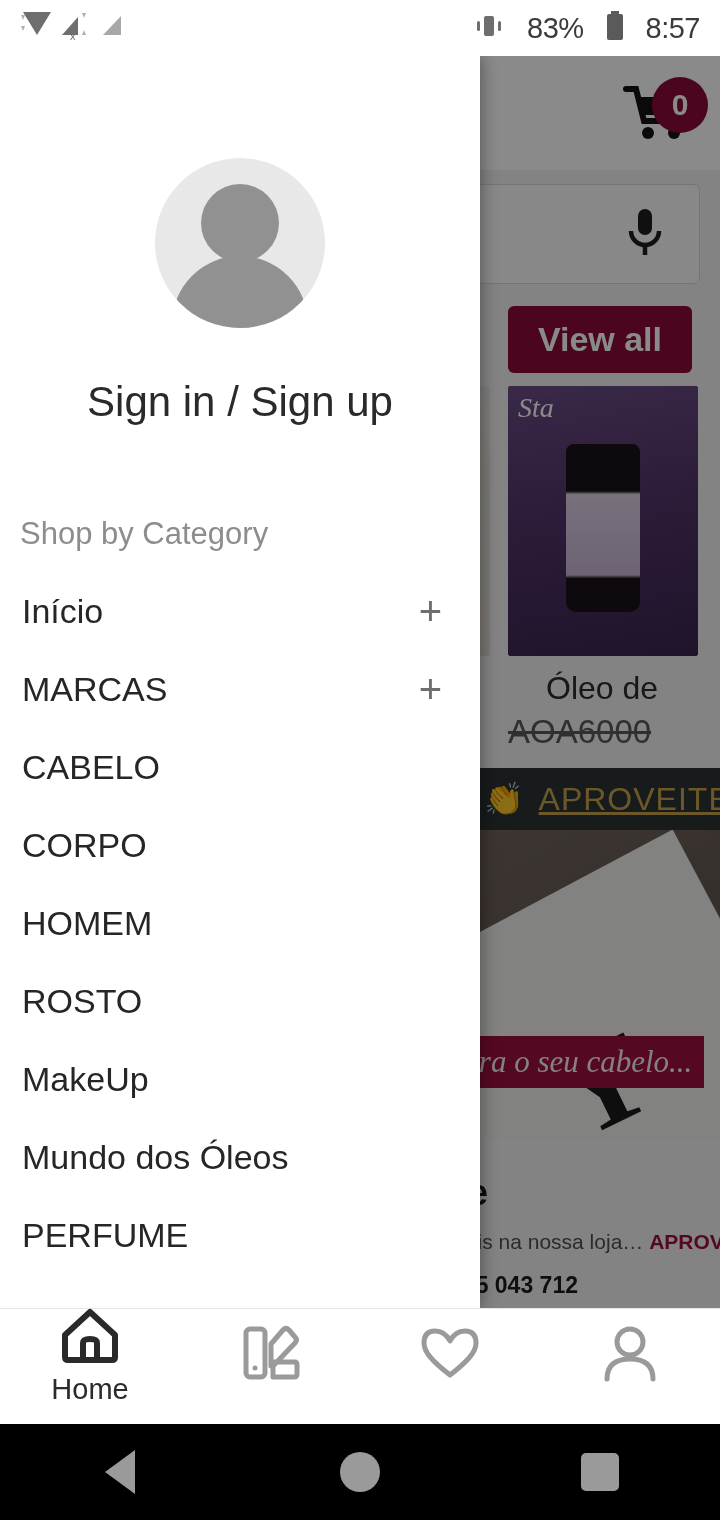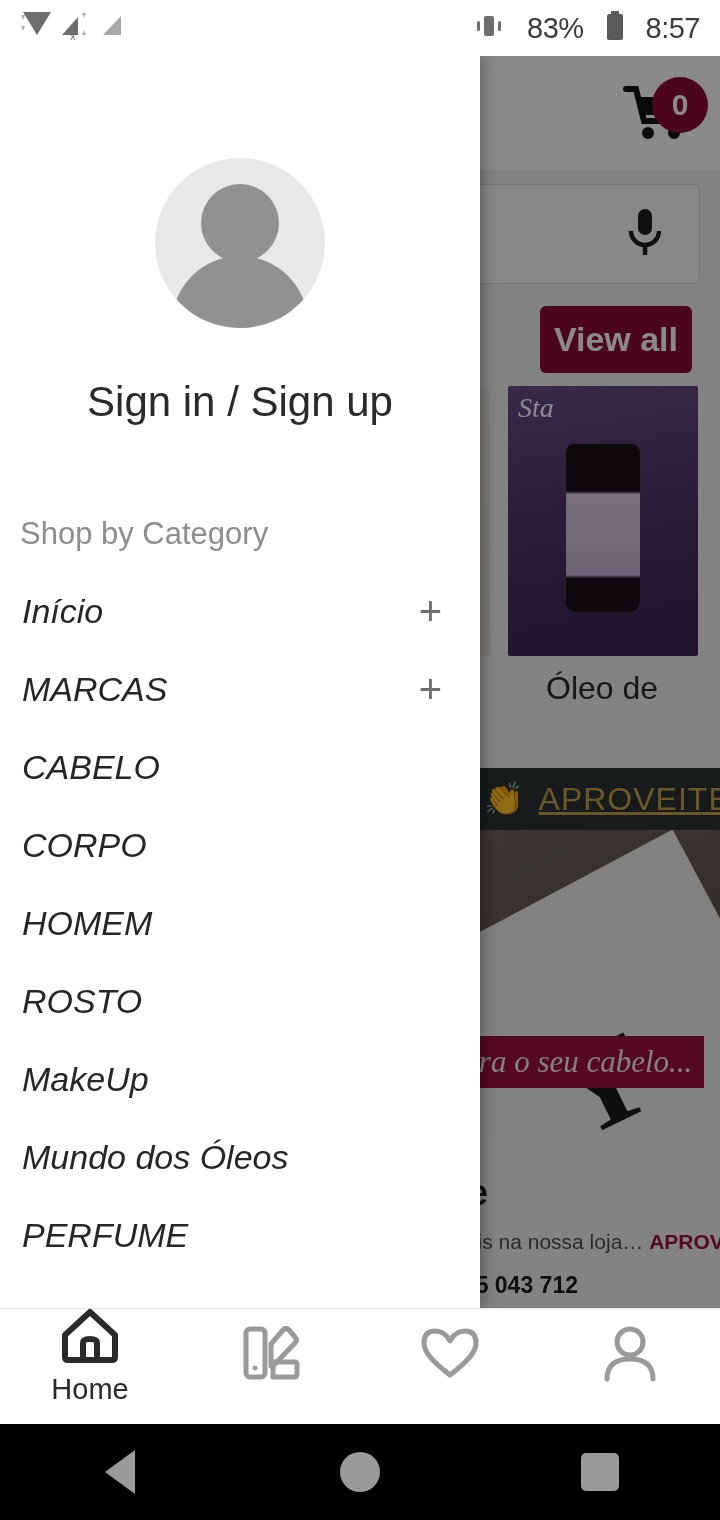--- a/index.html
+++ b/index.html
@@ -79,21 +79,21 @@
   #bg-search-text { font-size: 34px; color: #5e5e5e; white-space: nowrap; }
 
   #viewall-row {
     position: absolute; top: 240px; left: 0; width: 720px; height: 86px;
     display: flex; align-items: center; justify-content: flex-end;
     padding-right: 28px;
   }
   #viewall-btn {
     background: #8C0B3A; color: #ffffff;
     font-size: 34px; font-weight: bold;
-    padding: 14px 14px; border-radius: 6px;
+    padding: 14px 30px; border-radius: 6px;
     border: none;
   }
 
   
   #product-strip {
     position: absolute; top: 330px; left: 0; width: 720px; height: 390px;
     display: flex; gap: 18px; padding-left: 300px;
   }
   .product-card { width: 190px; }
   .product-img {
@@ -242,21 +242,21 @@
     font-size: 31px; color: #8d8d8d;
   }
   #cat-list {
     position: absolute; top: 516px; left: 0; width: 480px;
   }
   .cat-item {
     height: 78px; display: flex; align-items: center;
     justify-content: space-between;
     padding: 0 38px 0 22px;
   }
-  .cat-label { font-size: 34px; color: #262626; font-style: italic; }
+  .cat-label { font-size: 34px; color: #262626; }
   .cat-plus {
     font-size: 40px; color: #6e6e6e; line-height: 1;
     font-weight: 300;
   }
 
   
   #bottom-nav {
     position: absolute; top: 1308px; left: 0;
     width: 720px; height: 96px;
     background: #ffffff;
@@ -375,20 +375,23 @@
           <div class="price-row">
             <span class="price-main">A8000</span>
             <span class="price-dot">.</span>
           </div>
         </div>
         <div class="product-card">
           <div class="product-img prod-b">
             <span class="prod-b-brand">Sta</span>
           </div>
           <div class="product-name">Óleo de</div>
+          <div class="price-row">
+            <span class="price-old">AOA6000</span>
+          </div>
         </div>
       </div>
 
       <div id="promo-strip">
         <span id="promo-chev">»»»</span>
         <span id="promo-hand">👏</span>
         <span id="promo-text">APROVEITE</span>
       </div>
 
       <div id="hero-banner">

